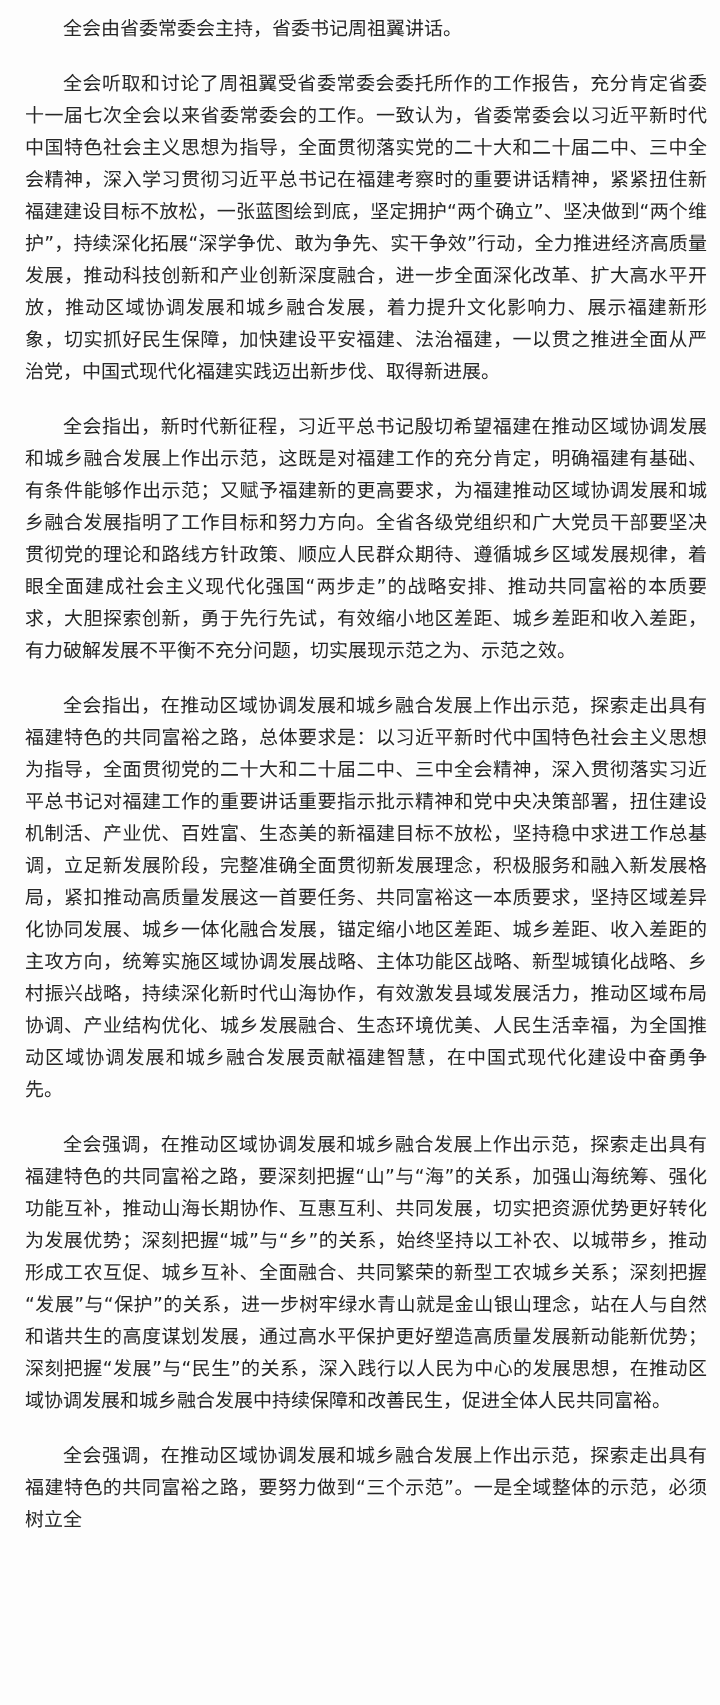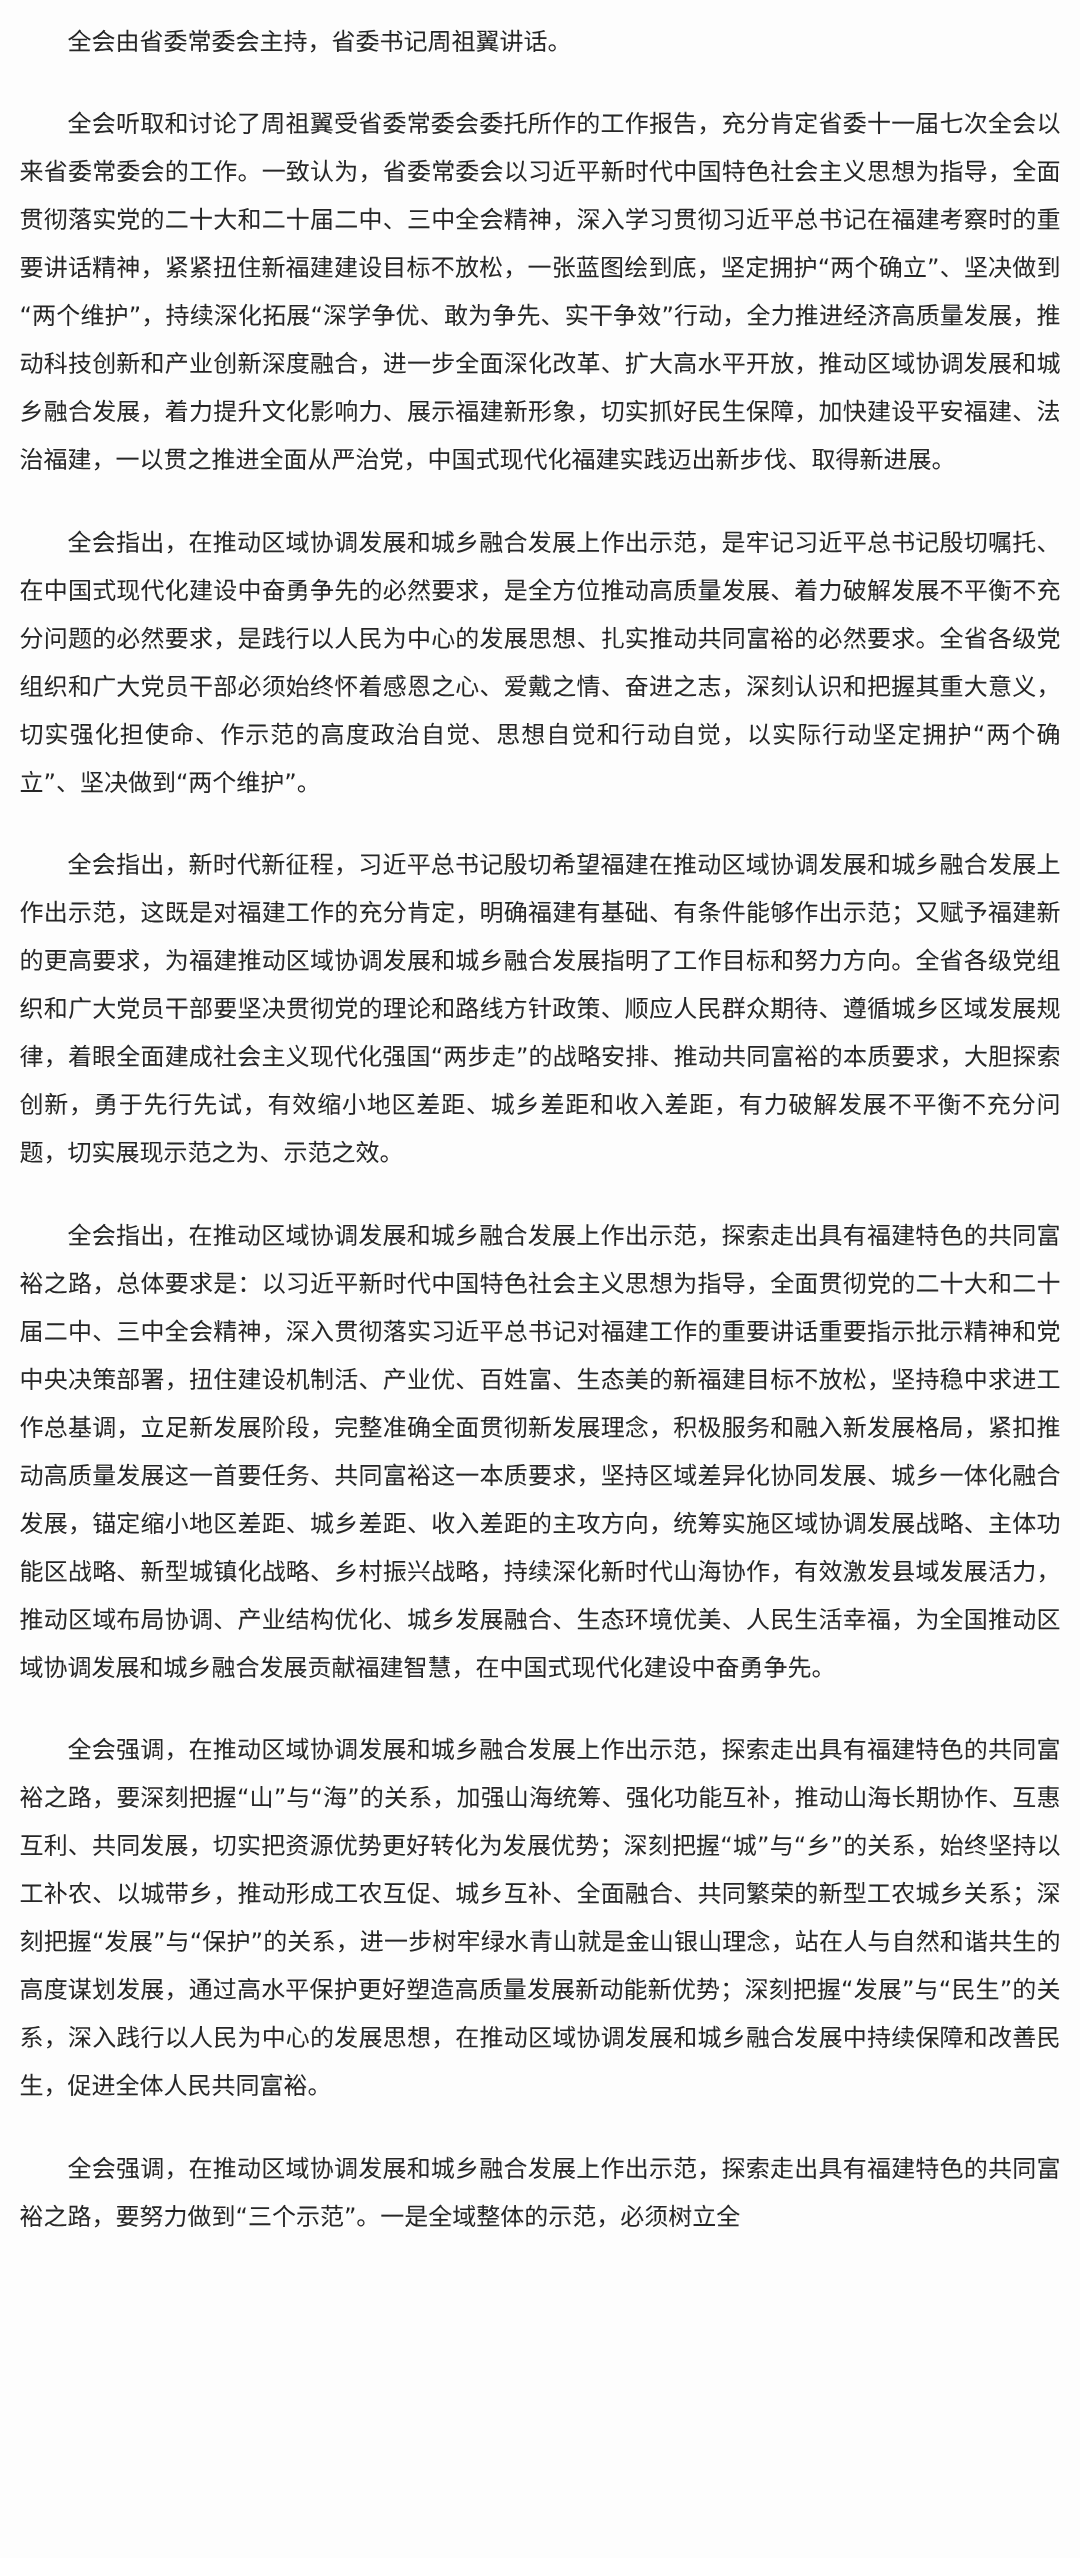--- a/index.html
+++ b/index.html
@@ -12,41 +12,40 @@
     overflow: hidden;
     background: #fdfdfd;
     font-family: "DejaVu Sans", "Liberation Sans", sans-serif;
   }
   .article {
     box-sizing: border-box;
     width: 720px;
     padding: 12px 13px 0 13px;
   }
   .article p.para {
-    margin: 0 0 23px 0;
-    font-size: 16px;
+    margin: 0 0 23px 12px;
+    font-size: 19px;
     line-height: 32px;
     color: #262626;
     text-align: justify;
     text-justify: inter-ideograph;
     text-indent: 2em;
     word-break: break-all;
     overflow-wrap: break-word;
   }
 </style>
 </head>
 <body>
 
 <main class="article">
 
     <p class="para">全会由省委常委会主持，省委书记周祖翼讲话。</p>
 
     <p class="para">全会听取和讨论了周祖翼受省委常委会委托所作的工作报告，充分肯定省委十一届七次全会以来省委常委会的工作。一致认为，省委常委会以习近平新时代中国特色社会主义思想为指导，全面贯彻落实党的二十大和二十届二中、三中全会精神，深入学习贯彻习近平总书记在福建考察时的重要讲话精神，紧紧扭住新福建建设目标不放松，一张蓝图绘到底，坚定拥护“两个确立”、坚决做到“两个维护”，持续深化拓展“深学争优、敢为争先、实干争效”行动，全力推进经济高质量发展，推动科技创新和产业创新深度融合，进一步全面深化改革、扩大高水平开放，推动区域协调发展和城乡融合发展，着力提升文化影响力、展示福建新形象，切实抓好民生保障，加快建设平安福建、法治福建，一以贯之推进全面从严治党，中国式现代化福建实践迈出新步伐、取得新进展。</p>
 
-    <p class="para">全会指出，在推动区域协调发展和城乡融合发展上作出示范，是牢记习近平总书记殷切嘱托、在中国式现代化建设中奋勇争先的必然要求，是全方位推动高质量发展、着力破解发展不平衡不充分问题的必然要求，是践行以人民为中心的发展思想、扎实推动共同富裕的必然要求。全省各级党组织和广大党员干部必须始终怀着感恩之心、爱戴之情、奋进之志，深刻认识和把握其重大意义，切实强化担使命、作示范的高度政治自觉、思想自觉和行动自觉，以实际行动坚定拥护“两个确立”、坚决做到“两个维护”。</p>
 
     <p class="para">全会指出，新时代新征程，习近平总书记殷切希望福建在推动区域协调发展和城乡融合发展上作出示范，这既是对福建工作的充分肯定，明确福建有基础、有条件能够作出示范；又赋予福建新的更高要求，为福建推动区域协调发展和城乡融合发展指明了工作目标和努力方向。全省各级党组织和广大党员干部要坚决贯彻党的理论和路线方针政策、顺应人民群众期待、遵循城乡区域发展规律，着眼全面建成社会主义现代化强国“两步走”的战略安排、推动共同富裕的本质要求，大胆探索创新，勇于先行先试，有效缩小地区差距、城乡差距和收入差距，有力破解发展不平衡不充分问题，切实展现示范之为、示范之效。</p>
 
     <p class="para">全会指出，在推动区域协调发展和城乡融合发展上作出示范，探索走出具有福建特色的共同富裕之路，总体要求是：以习近平新时代中国特色社会主义思想为指导，全面贯彻党的二十大和二十届二中、三中全会精神，深入贯彻落实习近平总书记对福建工作的重要讲话重要指示批示精神和党中央决策部署，扭住建设机制活、产业优、百姓富、生态美的新福建目标不放松，坚持稳中求进工作总基调，立足新发展阶段，完整准确全面贯彻新发展理念，积极服务和融入新发展格局，紧扣推动高质量发展这一首要任务、共同富裕这一本质要求，坚持区域差异化协同发展、城乡一体化融合发展，锚定缩小地区差距、城乡差距、收入差距的主攻方向，统筹实施区域协调发展战略、主体功能区战略、新型城镇化战略、乡村振兴战略，持续深化新时代山海协作，有效激发县域发展活力，推动区域布局协调、产业结构优化、城乡发展融合、生态环境优美、人民生活幸福，为全国推动区域协调发展和城乡融合发展贡献福建智慧，在中国式现代化建设中奋勇争先。</p>
 
     <p class="para">全会强调，在推动区域协调发展和城乡融合发展上作出示范，探索走出具有福建特色的共同富裕之路，要深刻把握“山”与“海”的关系，加强山海统筹、强化功能互补，推动山海长期协作、互惠互利、共同发展，切实把资源优势更好转化为发展优势；深刻把握“城”与“乡”的关系，始终坚持以工补农、以城带乡，推动形成工农互促、城乡互补、全面融合、共同繁荣的新型工农城乡关系；深刻把握“发展”与“保护”的关系，进一步树牢绿水青山就是金山银山理念，站在人与自然和谐共生的高度谋划发展，通过高水平保护更好塑造高质量发展新动能新优势；深刻把握“发展”与“民生”的关系，深入践行以人民为中心的发展思想，在推动区域协调发展和城乡融合发展中持续保障和改善民生，促进全体人民共同富裕。</p>
 
     <p class="para">全会强调，在推动区域协调发展和城乡融合发展上作出示范，探索走出具有福建特色的共同富裕之路，要努力做到“三个示范”。一是全域整体的示范，必须树立全</p>
   </main>
 

